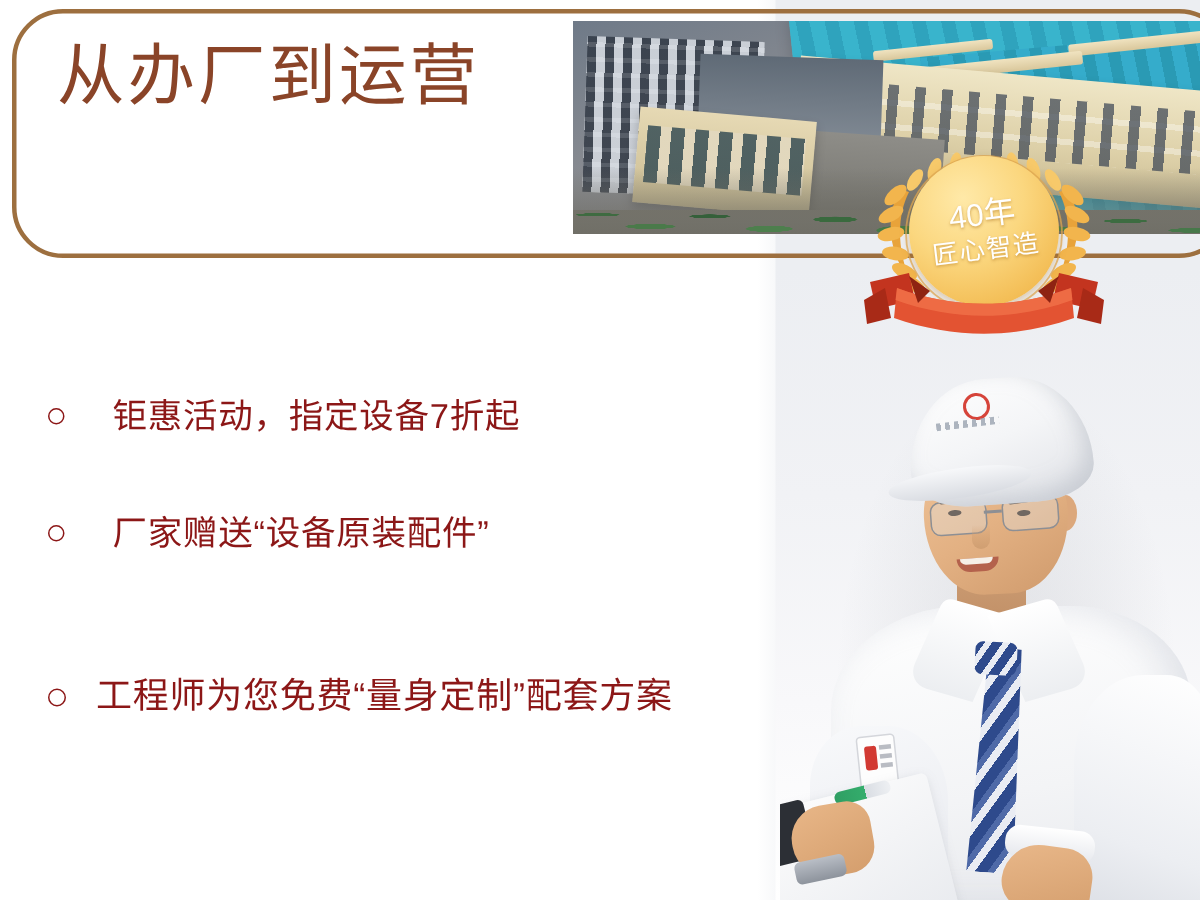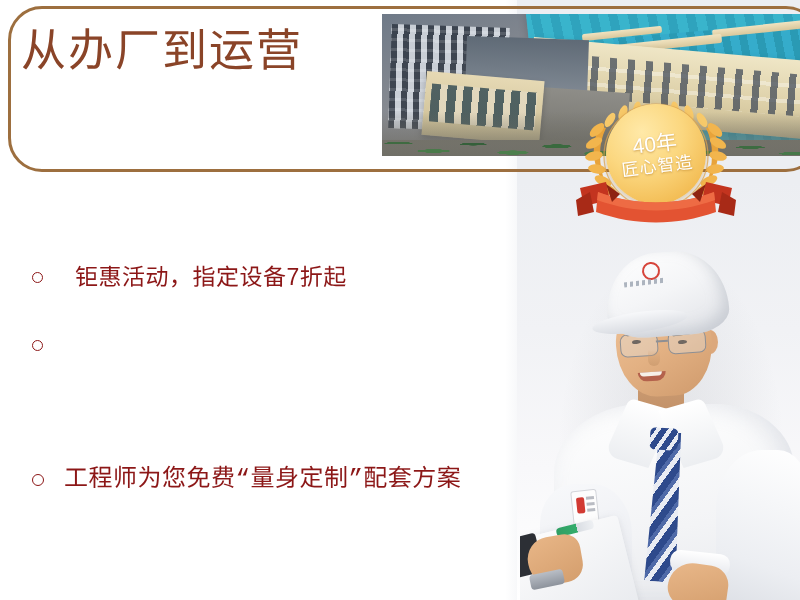--- a/index.html
+++ b/index.html
@@ -164,21 +164,21 @@
     height: 166px;
     border: 3px solid #9d6f3f;
     border-radius: 34px;
     box-sizing: border-box;
     pointer-events: none;
   }
 
   
   .headline {
     position: absolute;
-    left: 21px;
+    left: 38px;
     top: 22px;
     width: 350px;
   }
   .headline-line {
     font-family: "Liberation Serif", "DejaVu Serif", serif;
     font-size: 45px;
     line-height: 58px;
     letter-spacing: 2px;
     color: #8a4428;
     white-space: nowrap;
@@ -244,21 +244,21 @@
     width: 520px;
   }
   .bullet-row {
     display: flex;
     align-items: center;
     color: #8c1717;
     white-space: nowrap;
   }
   .bullet-row.r1 { margin-top: 0px;  padding-left: 10px; }
   .bullet-row.r2 { margin-top: 48px; padding-left: 10px; }
-  .bullet-row.r3 { margin-top: 114px; padding-left: 10px; font-family: Liberation Mono, monospace; }
+  .bullet-row.r3 { margin-top: 80px; padding-left: 10px; }
   .bullet-dot {
     width: 9px;
     height: 9px;
     border: 1.5px solid #8c1717;
     border-radius: 50%;
     flex: 0 0 auto;
   }
   .bullet-text {
     font-size: 23px;
     line-height: 30px;
@@ -635,20 +635,21 @@
     </svg>
   </div>
 
   <div class="bullets">
     <div class="bullet-row r1">
       <span class="bullet-dot"></span>
       <span class="bullet-text">钜惠活动，指定设备7折起</span>
     </div>
     <div class="bullet-row r2">
       <span class="bullet-dot"></span>
+      <span class="bullet-text">厂家赠送“设备原装配件”</span>
     </div>
     <div class="bullet-row r3">
       <span class="bullet-dot"></span>
       <span class="bullet-text">工程师为您免费“量身定制”配套方案</span>
     </div>
   </div>
 
   <div class="engineer">
     <div class="eng-shadow"></div>
 

